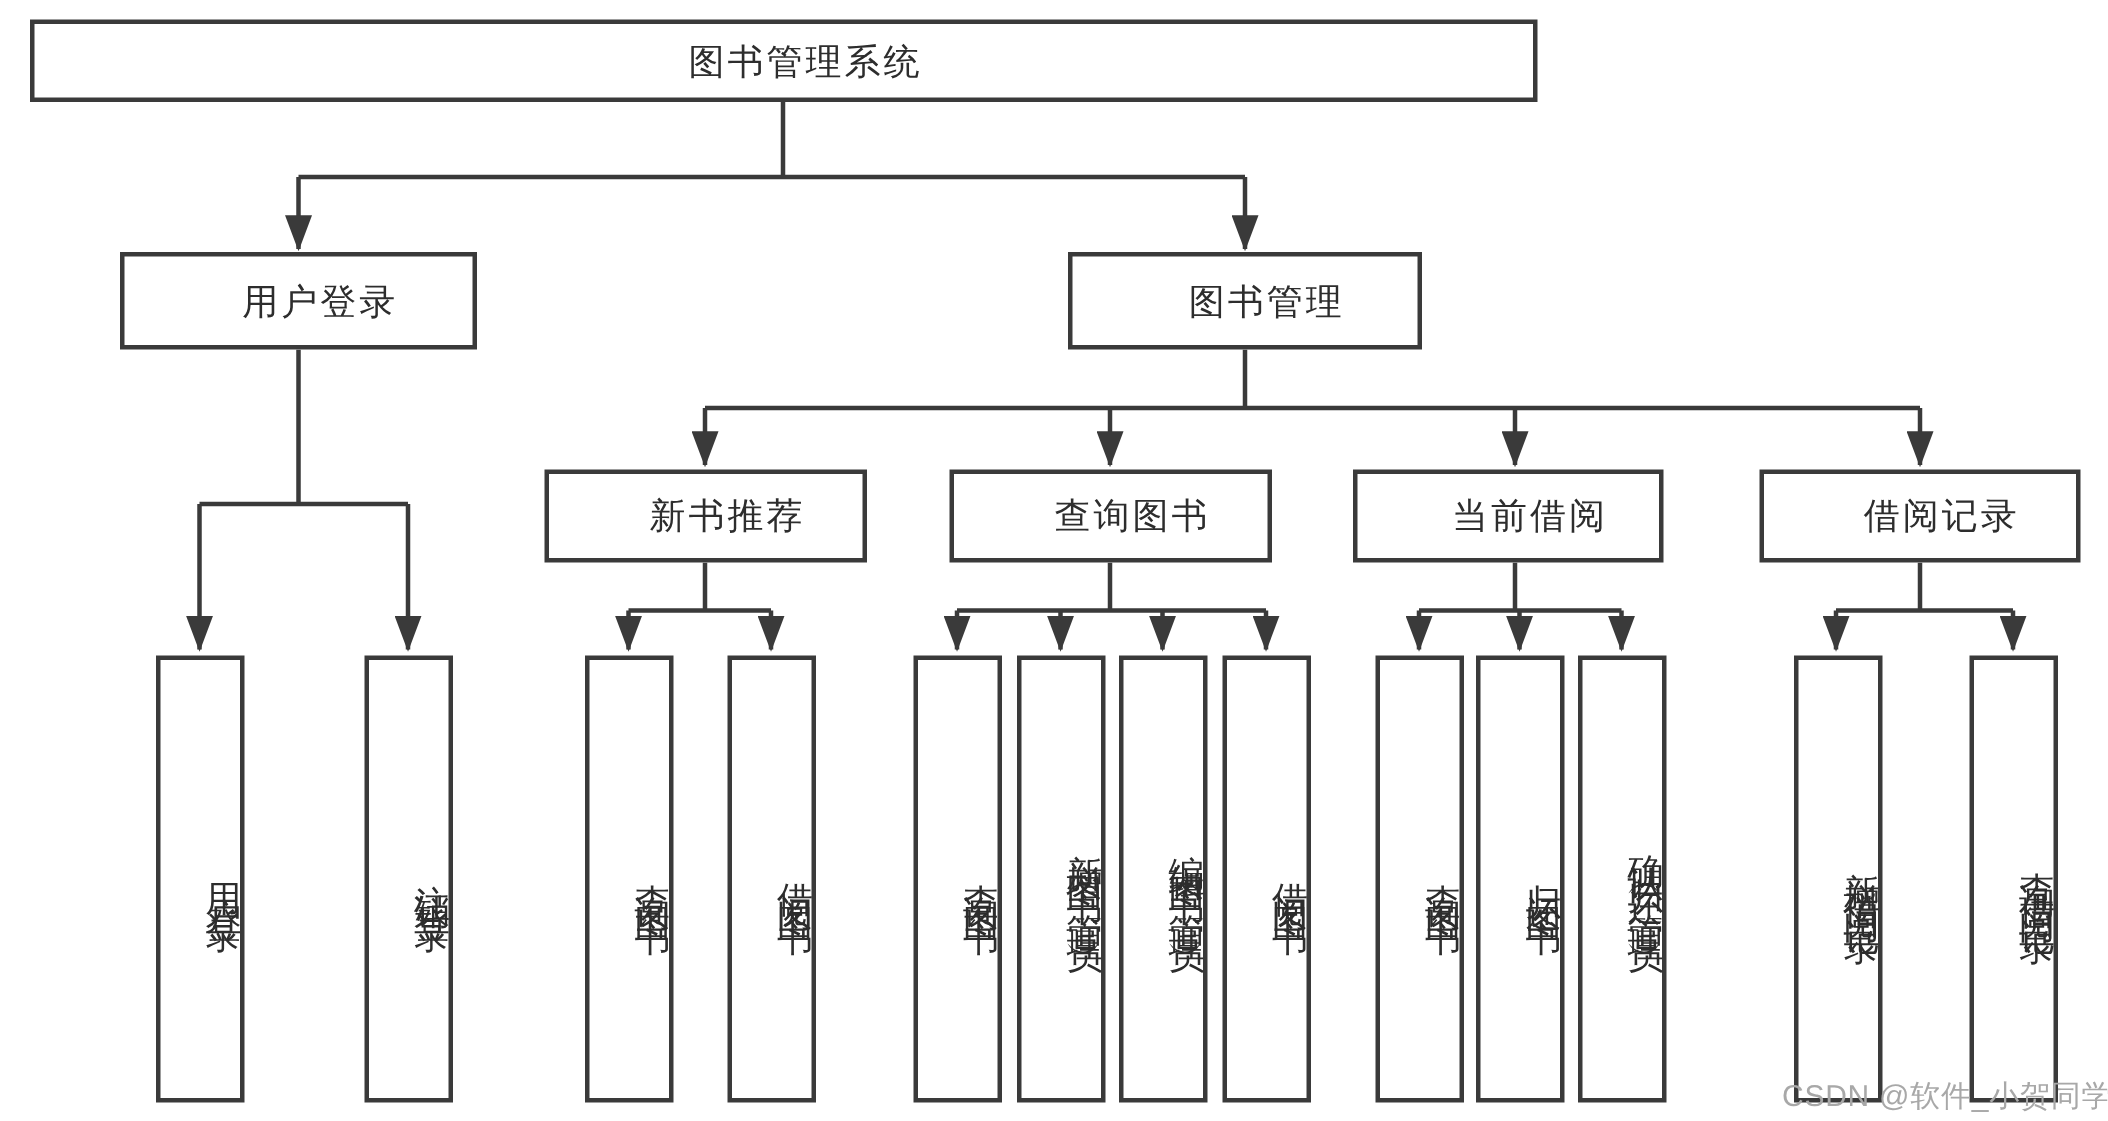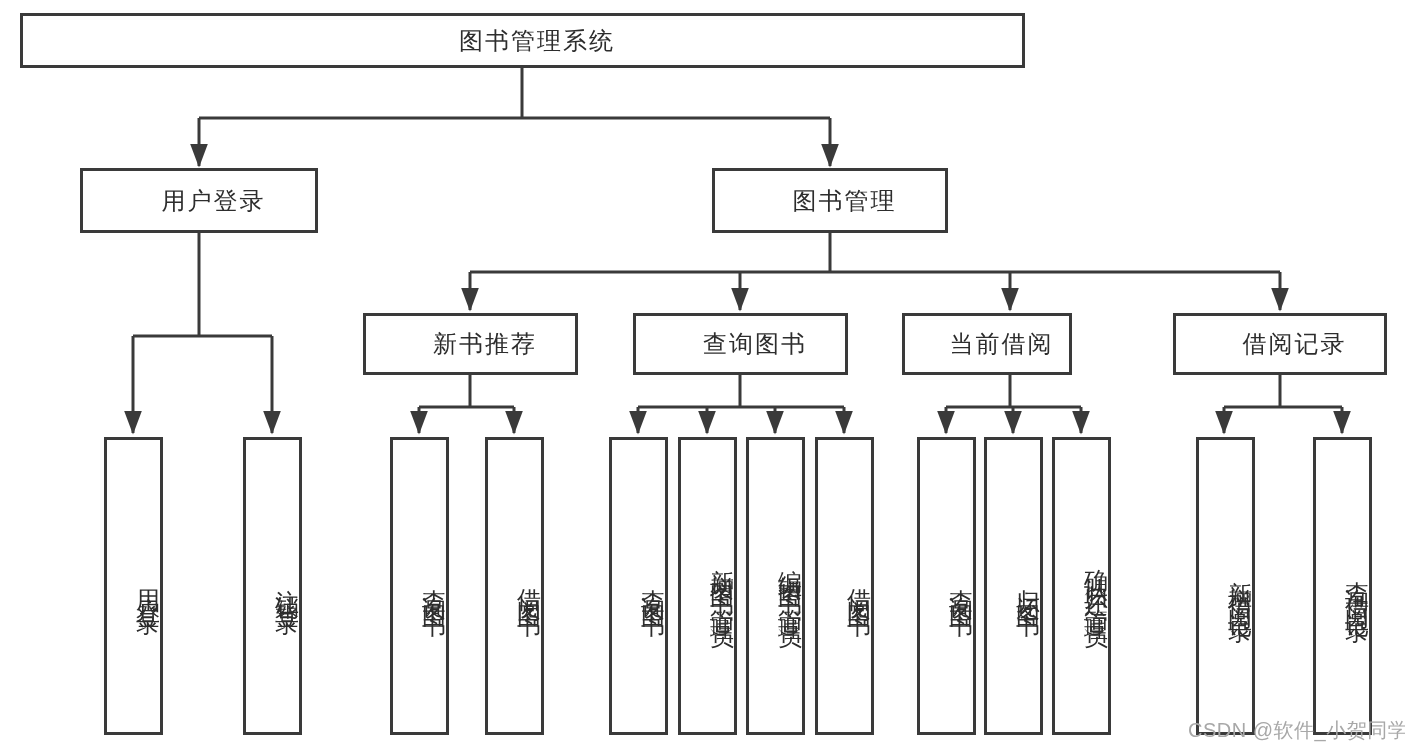--- a/index.html
+++ b/index.html
@@ -81,21 +81,21 @@
     <path class="wire" marker-end="url(#arrow)" d="M1342 407 V433"></path>
   </svg>
 
   <div class="node h" style="left:20px;top:13px;width:1005px;height:55px">图书管理系统</div>
 
   <div class="node h" style="left:80px;top:168px;width:238px;height:65px">用户登录</div>
   <div class="node h" style="left:363px;top:313px;width:215px;height:62px">新书推荐</div>
 
   <div class="node h" style="left:712px;top:168px;width:236px;height:65px">图书管理</div>
   <div class="node h" style="left:633px;top:313px;width:215px;height:62px">查询图书</div>
-  <div class="node h" style="left:902px;top:313px;width:170px;height:62px">当前借阅</div>
+  <div class="node h" style="left:902px;top:313px;width:207px;height:62px">当前借阅</div>
   <div class="node h" style="left:1173px;top:313px;width:214px;height:62px">借阅记录</div>
 
   <div class="node v" style="left:104px">用户登录</div>
   <div class="node v" style="left:243px">注销登录</div>
 
   <div class="node v" style="left:390px">查询图书</div>
   <div class="node v" style="left:485px">借阅图书</div>
 
   <div class="node v" style="left:609px">查询图书</div>
   <div class="node v" style="left:678px">新增图书（管理员）</div>

